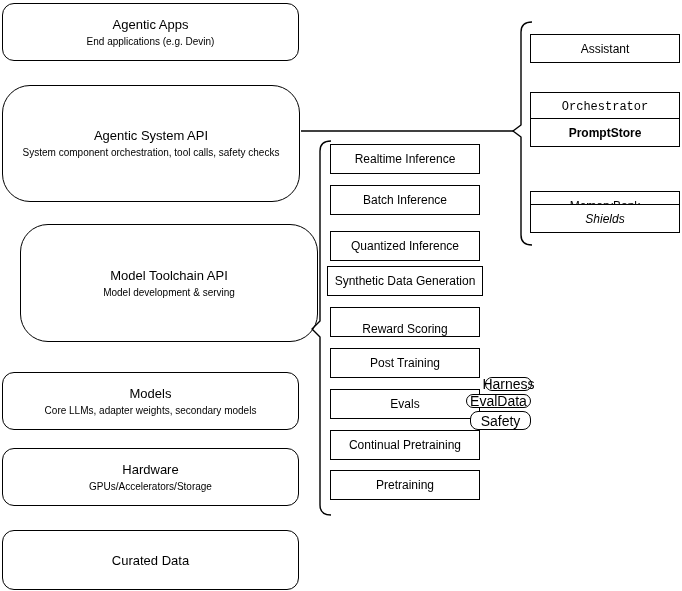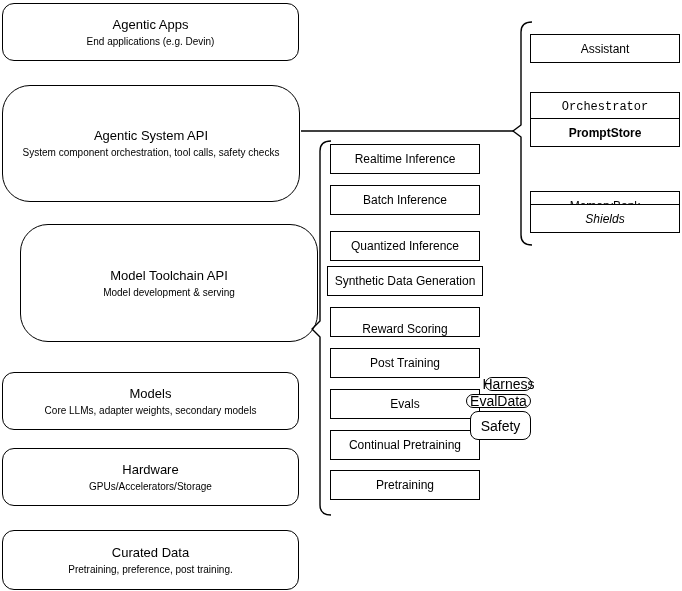--- a/index.html
+++ b/index.html
@@ -79,21 +79,21 @@
     background: #ffffff;
     font-size: 14px;
     display: flex;
     align-items: center;
     justify-content: center;
     white-space: nowrap;
     z-index: 5;
   }
   #pill0 { left: 485px; top: 377px; width: 47px; height: 14px; }
   #pill1 { left: 466px; top: 394px; width: 65px; height: 14px; text-align: center; }
-  #pill2 { left: 470px; top: 411px; width: 61px; height: 29px; }
+  #pill2 { left: 470px; top: 411px; width: 61px; height: 19px; }
   
   #connectors {
     position: absolute;
     left: 0; top: 0;
     width: 682px; height: 591px;
     z-index: 3;
     pointer-events: none;
   }
 </style>
 </head>
@@ -116,21 +116,20 @@
   <div class="box r-small" id="lb3">
     <div class="title">Models</div>
     <div class="subtitle">Core LLMs, adapter weights, secondary models</div>
   </div>
   <div class="box r-small" id="lb4">
     <div class="title">Hardware</div>
     <div class="subtitle">GPUs/Accelerators/Storage</div>
   </div>
   <div class="box r-small" id="lb5">
     <div class="title">Curated Data</div>
-    <div class="subtitle">Pretraining, preference, post training.</div>
   </div>
 
   <div class="box mid" id="mb0">
     <div class="label">Realtime Inference</div>
   </div>
   <div class="box mid" id="mb1">
     <div class="label">Batch Inference</div>
   </div>
   <div class="box mid" id="mb2">
     <div class="label">Quantized Inference</div>

